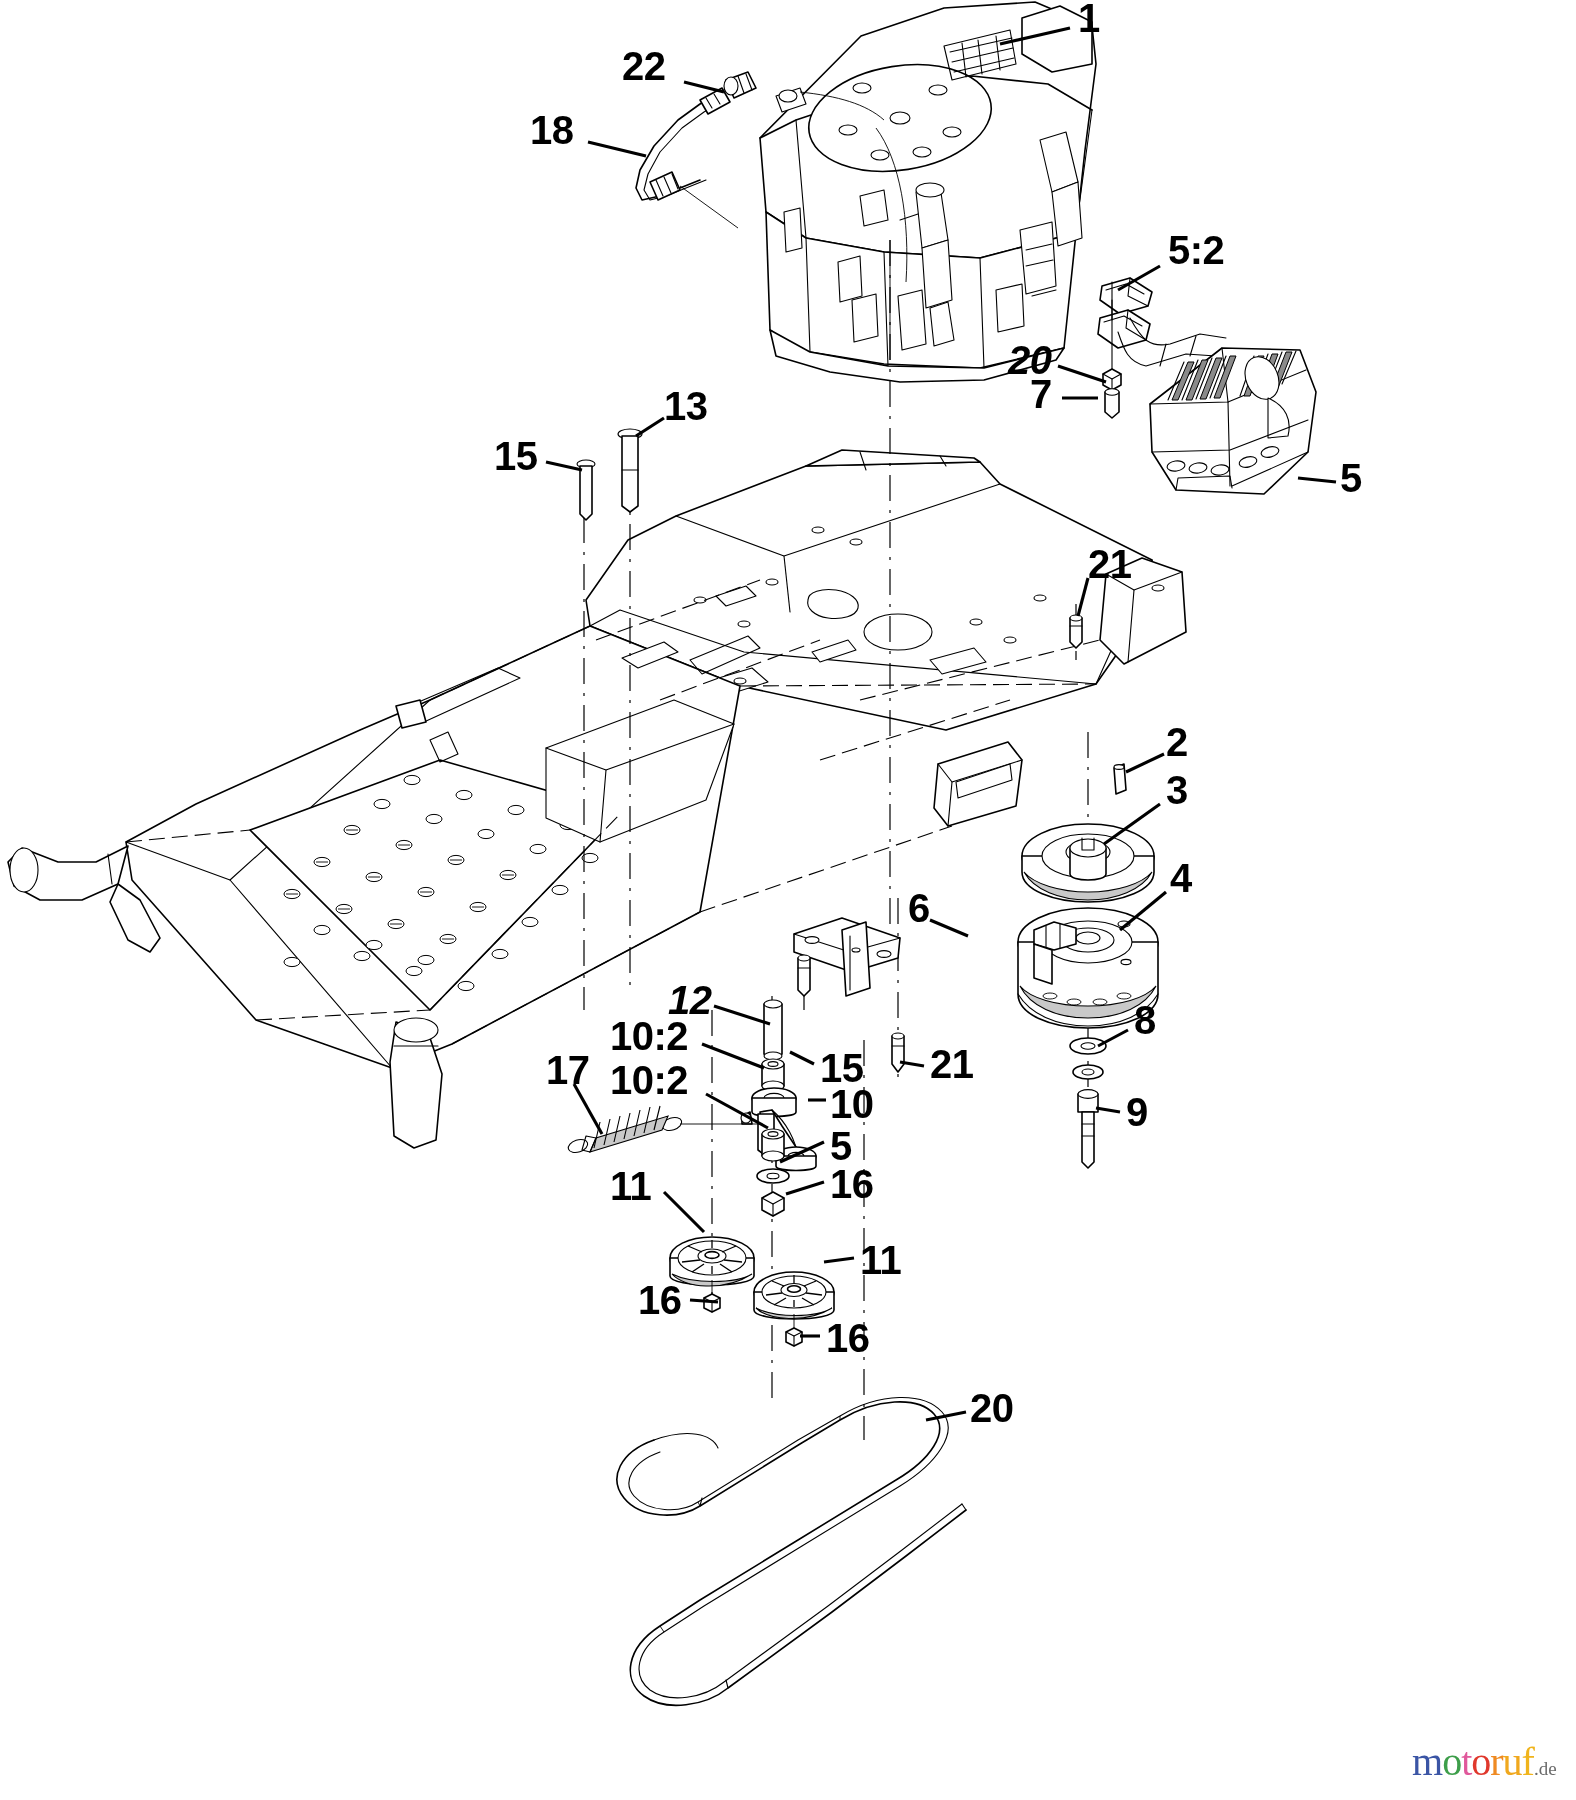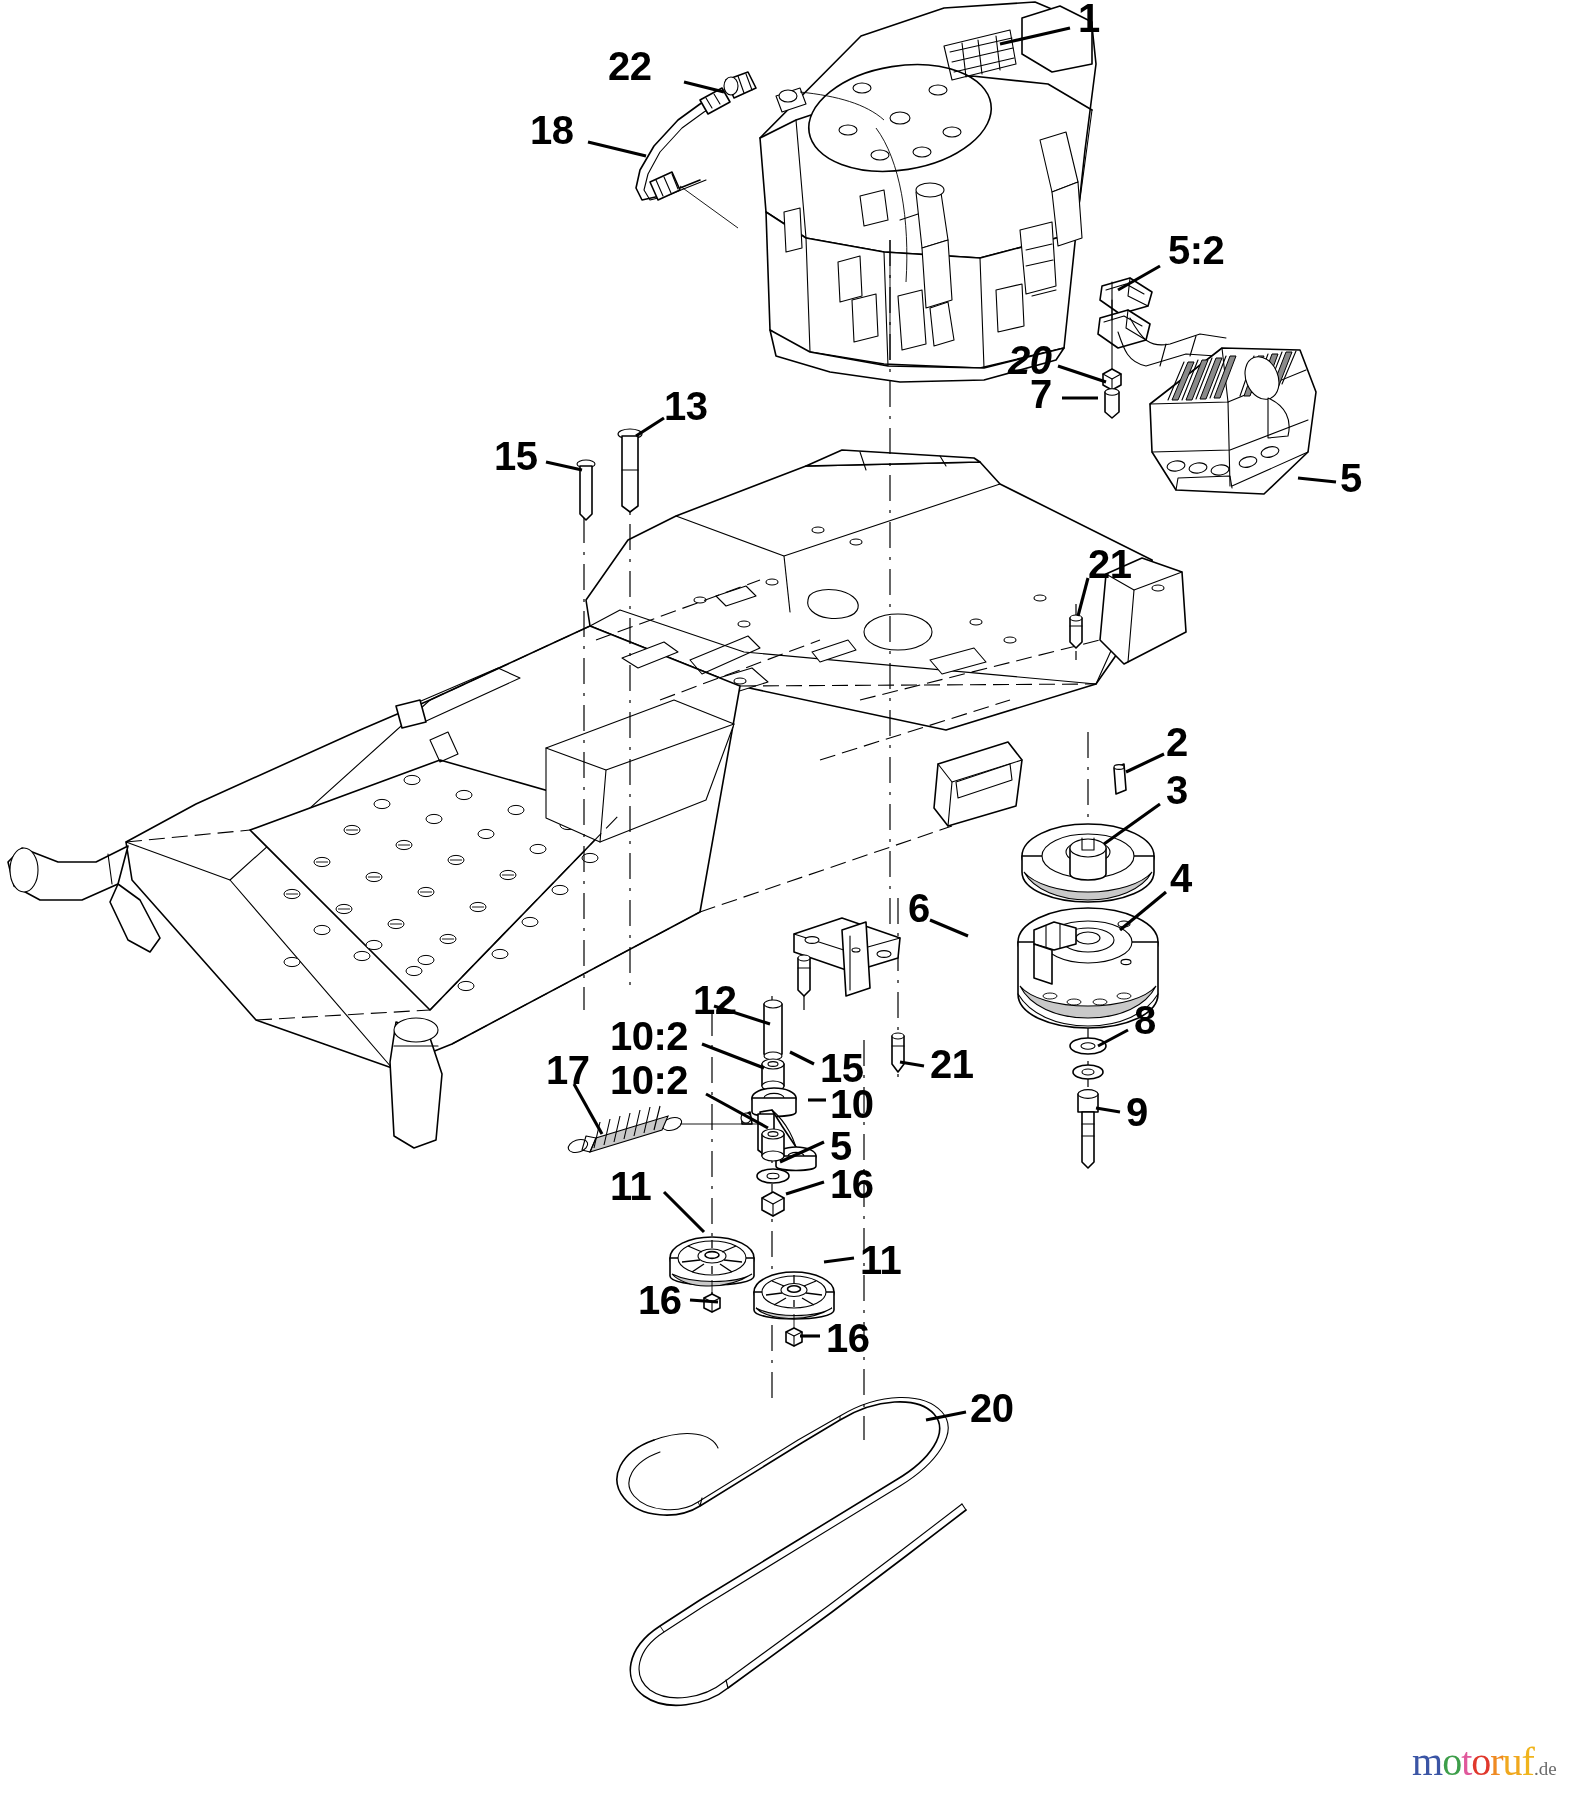--- a/index.html
+++ b/index.html
@@ -563,36 +563,36 @@
       <path class="lead" d="M824 1182 L786 1194"></path>
       <path class="lead" d="M664 1192 L704 1232"></path>
       <path class="lead" d="M854 1258 L824 1262"></path>
       <path class="lead" d="M690 1300 L718 1302"></path>
       <path class="lead" d="M820 1336 L800 1336"></path>
       <path class="lead" d="M966 1412 L926 1420"></path>
     </g>
   </svg>
 
   <div class="callout" style="left:1078px; top:-2px;">1</div>
-  <div class="callout" style="left:608px;  top:46px;text-align:right;">22</div>
+  <div class="callout" style="left:622px;  top:46px;text-align:right;">22</div>
   <div class="callout" style="left:530px;  top:110px;">18</div>
   <div class="callout" style="left:1168px; top:230px;">5:2</div>
   <div class="callout" style="left:1008px; top:340px;font-style:italic;">20</div>
   <div class="callout" style="left:1030px; top:374px;">7</div>
   <div class="callout" style="left:1340px; top:458px;">5</div>
   <div class="callout" style="left:664px;  top:386px;">13</div>
   <div class="callout" style="left:494px;  top:436px;">15</div>
   <div class="callout" style="left:1088px; top:544px;">21</div>
   <div class="callout" style="left:1166px; top:722px;">2</div>
   <div class="callout" style="left:1166px; top:770px;">3</div>
   <div class="callout" style="left:1170px; top:858px;">4</div>
   <div class="callout" style="left:1134px; top:1000px;">8</div>
   <div class="callout" style="left:1126px; top:1092px;">9</div>
   <div class="callout" style="left:908px;  top:888px;">6</div>
-  <div class="callout" style="left:693px;  top:980px;">12</div>
+  <div class="callout" style="left:668px;  top:980px;font-style:italic;">12</div>
   <div class="callout" style="left:610px;  top:1016px;">10:2</div>
   <div class="callout" style="left:610px;  top:1060px;">10:2</div>
   <div class="callout" style="left:546px;  top:1050px;">17</div>
   <div class="callout" style="left:820px;  top:1048px;">15</div>
   <div class="callout" style="left:930px;  top:1044px;">21</div>
   <div class="callout" style="left:830px;  top:1084px;">10</div>
   <div class="callout" style="left:830px;  top:1126px;">5</div>
   <div class="callout" style="left:830px;  top:1164px;">16</div>
   <div class="callout" style="left:610px;  top:1166px;">11</div>
   <div class="callout" style="left:860px;  top:1240px;">11</div>

